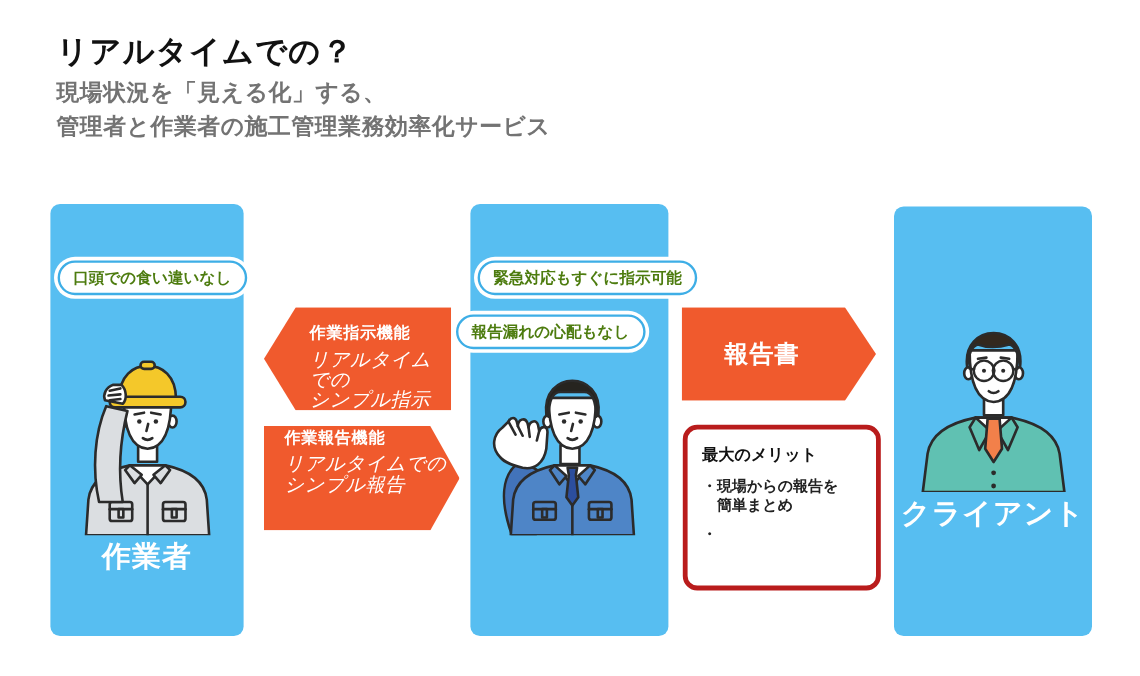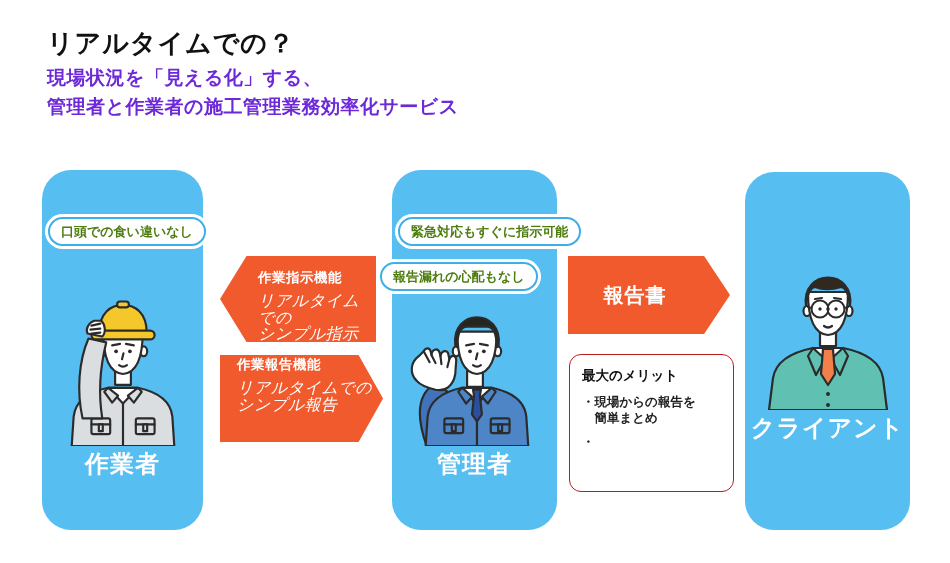--- a/index.html
+++ b/index.html
@@ -4,24 +4,24 @@
 <style>
   * { margin:0; padding:0; box-sizing:border-box; }
   html,body { background:#fff; }
   body { font-family:"Liberation Sans","DejaVu Sans",sans-serif; color:#111; }
   .stage { position:relative; width:950px; height:563px; background:#fff; overflow:hidden; }
 
   
   .page-title { position:absolute; left:47px; top:26px; font-size:26px; font-weight:800;
                 letter-spacing:1px; color:#111; }
   .subtitle { position:absolute; left:47px; top:63px; font-size:19px; font-weight:700;
-              line-height:29px; color:#6d28d9; letter-spacing:0.5px; }
-
-  
-  .card { position:absolute; background:#57BEF1; border-radius:29px; z-index:1; }
+              line-height:29px; color:#737373; letter-spacing:0.5px; }
+
+  
+  .card { position:absolute; background:#57BEF1; border-radius:8px; z-index:1; }
   .card-worker  { left:42px;  top:170px; width:161px; height:360px; }
   .card-manager { left:392px; top:170px; width:165px; height:360px; }
   .card-client  { left:745px; top:172px; width:165px; height:358px; }
   .card-label { position:absolute; left:0; right:0; text-align:center; color:#fff;
                 font-size:24px; font-weight:800; letter-spacing:1px; }
   .card-worker  .card-label { top:278px; }
   .card-manager .card-label { top:278px; }
   .card-client  .card-label { top:240px; }
   .person { position:absolute; }
   .card-worker  .person { left:16px; top:130px; }
@@ -49,21 +49,21 @@
   .arrow-document { left:568px; top:256px; width:162px; height:78px;
       clip-path:polygon(0 0,84% 0,100% 50%,84% 100%,0 100%);
       display:flex; align-items:center; justify-content:center; padding-right:28px;
       font-size:20px; font-weight:800; letter-spacing:1px; }
   .arrow-title { font-size:13.5px; font-weight:800; letter-spacing:0.5px; }
   .arrow-sub { margin-top:6px; font-size:16px; font-weight:500; line-height:16.5px;
                white-space:pre-line; letter-spacing:0.5px;font-style:italic; }
 
   
   .merit-box { position:absolute; left:569px; top:354px; width:165px; height:138px;
-               background:#fff; border:1px solid #b91c1c; border-radius:12px; z-index:4;
+               background:#fff; border:4px solid #b91c1c; border-radius:12px; z-index:4;
                padding:12px 8px 8px 12px; }
   .merit-title { font-size:13.5px; font-weight:800; color:#111; margin-bottom:9px; }
   .merit-item { display:flex; font-size:12.5px; line-height:16px; font-weight:600;
                 color:#222; margin-bottom:8px; }
   .merit-bullet { flex:0 0 12px; }
   .merit-text { white-space:pre-line; }
 
   svg .ln { stroke:#2b2b2b; stroke-width:2.2; stroke-linecap:round; stroke-linejoin:round; }
 </style>
 </head>
@@ -132,21 +132,20 @@
       <ellipse class="ln" cx="92" cy="52" rx="3.5" ry="5" fill="#fff"></ellipse>
       <path class="ln" d="M51,32 C51,58 57,74 71,75 C85,74 91,58 91,32 Z" fill="#fff"></path>
       <path class="ln" d="M60,46 L68,44.5" fill="none"></path>
       <path class="ln" d="M74,44.5 L82,46" fill="none"></path>
       <circle cx="64" cy="52" r="1.9" fill="#2b2b2b"></circle>
       <circle cx="78" cy="52" r="1.9" fill="#2b2b2b"></circle>
       <path class="ln" d="M71.5,54 L70,60" fill="none"></path>
       <path class="ln" d="M67,66 Q71,69 75,66" fill="none"></path>
       <path class="ln" d="M49,46 C45,8 97,8 93,46 L91,48 C91,34 88,27 81,27 L61,27 C54,27 51,34 51,48 Z" fill="#26241F"></path>
     </svg>
-    <div class="card-label">管理者</div>
   </section>
 
   <section class="card card-client">
     <svg class="person" width="136" height="148" viewBox="0 0 136 148">
       <path class="ln" d="M60,70 L60,84 L76,84 L76,70 Z" fill="#fff"></path>
       <path class="ln" d="M9,148 L13,116 C16,98 33,90 53,86 L83,86 C103,90 120,98 123,116 L127,148 Z" fill="#60C1B2"></path>
       <path class="ln" d="M53,86 L68,107 L83,86 Z" fill="#fff"></path>
       <path class="ln" d="M53,86 L65,97 L56,113 L48,94 Z" fill="#60C1B2"></path>
       <path class="ln" d="M83,86 L71,97 L80,113 L88,94 Z" fill="#60C1B2"></path>
       <path class="ln" d="M63,87 L73,87 L75,112 L68,123 L61,112 Z" fill="#F2804A"></path>

